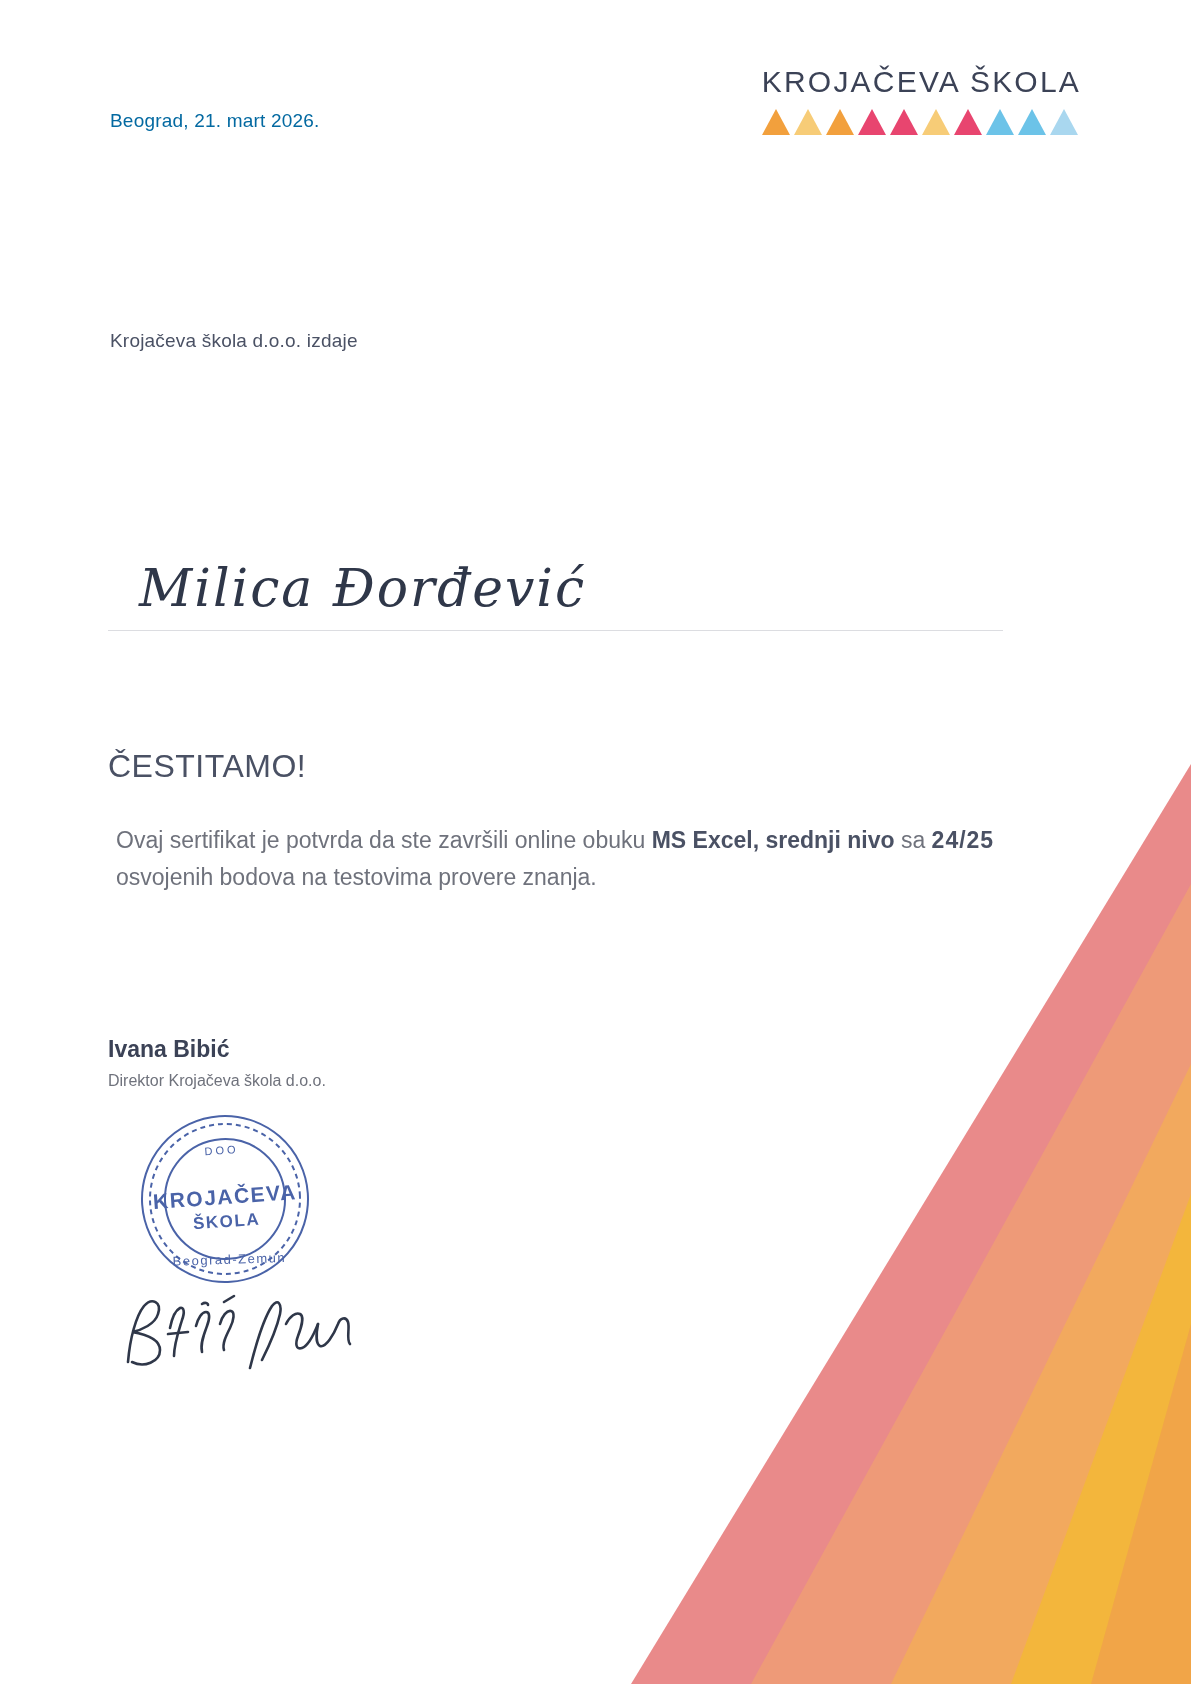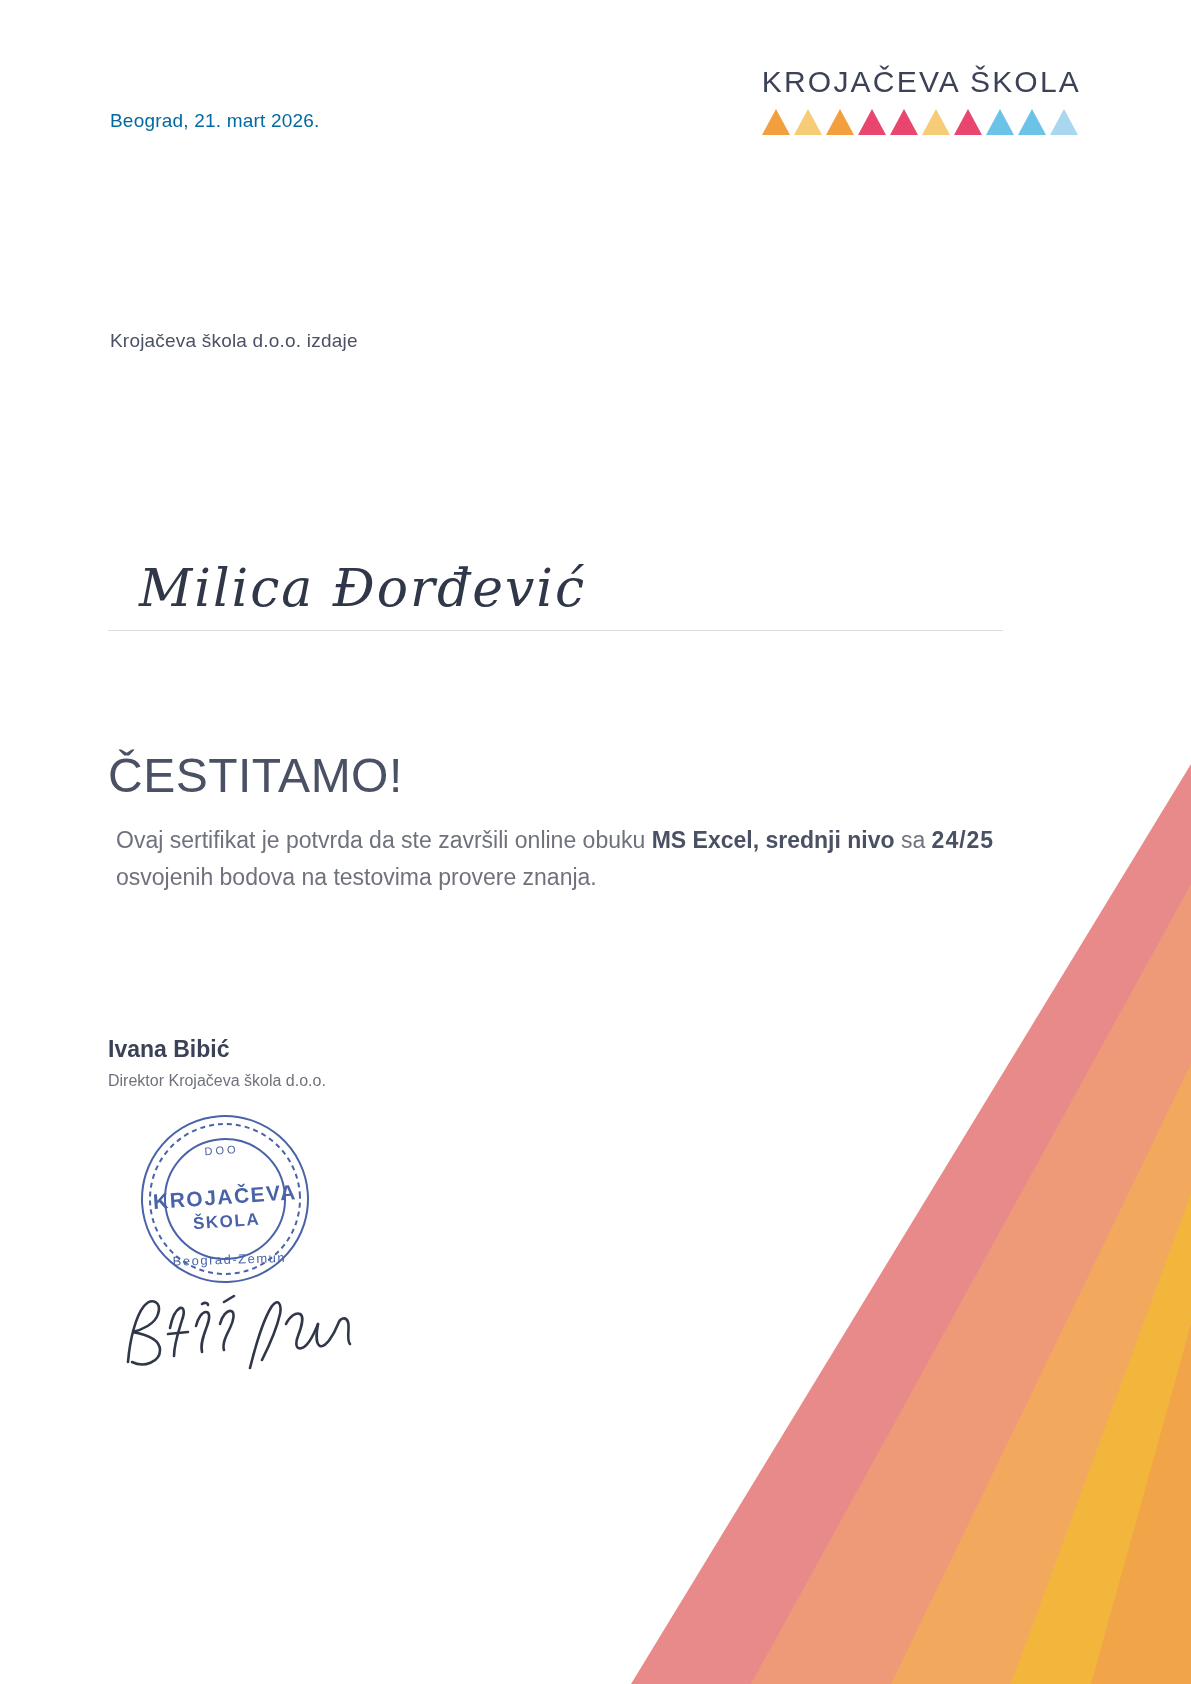--- a/index.html
+++ b/index.html
@@ -104,21 +104,21 @@
     width: 895px;
     height: 1px;
     background: #dcdde1;
   }
 
   
   .congrats {
     position: absolute;
     top: 748px;
     left: 108px;
-    font-size: 48px;
+    font-size: 32px;
     color: #4a5164;
     letter-spacing: 0.5px;
   }
   .body-text {
     position: absolute;
     top: 822px;
     left: 108px;
     width: 880px;
     font-size: 23px;
     line-height: 1.62;

